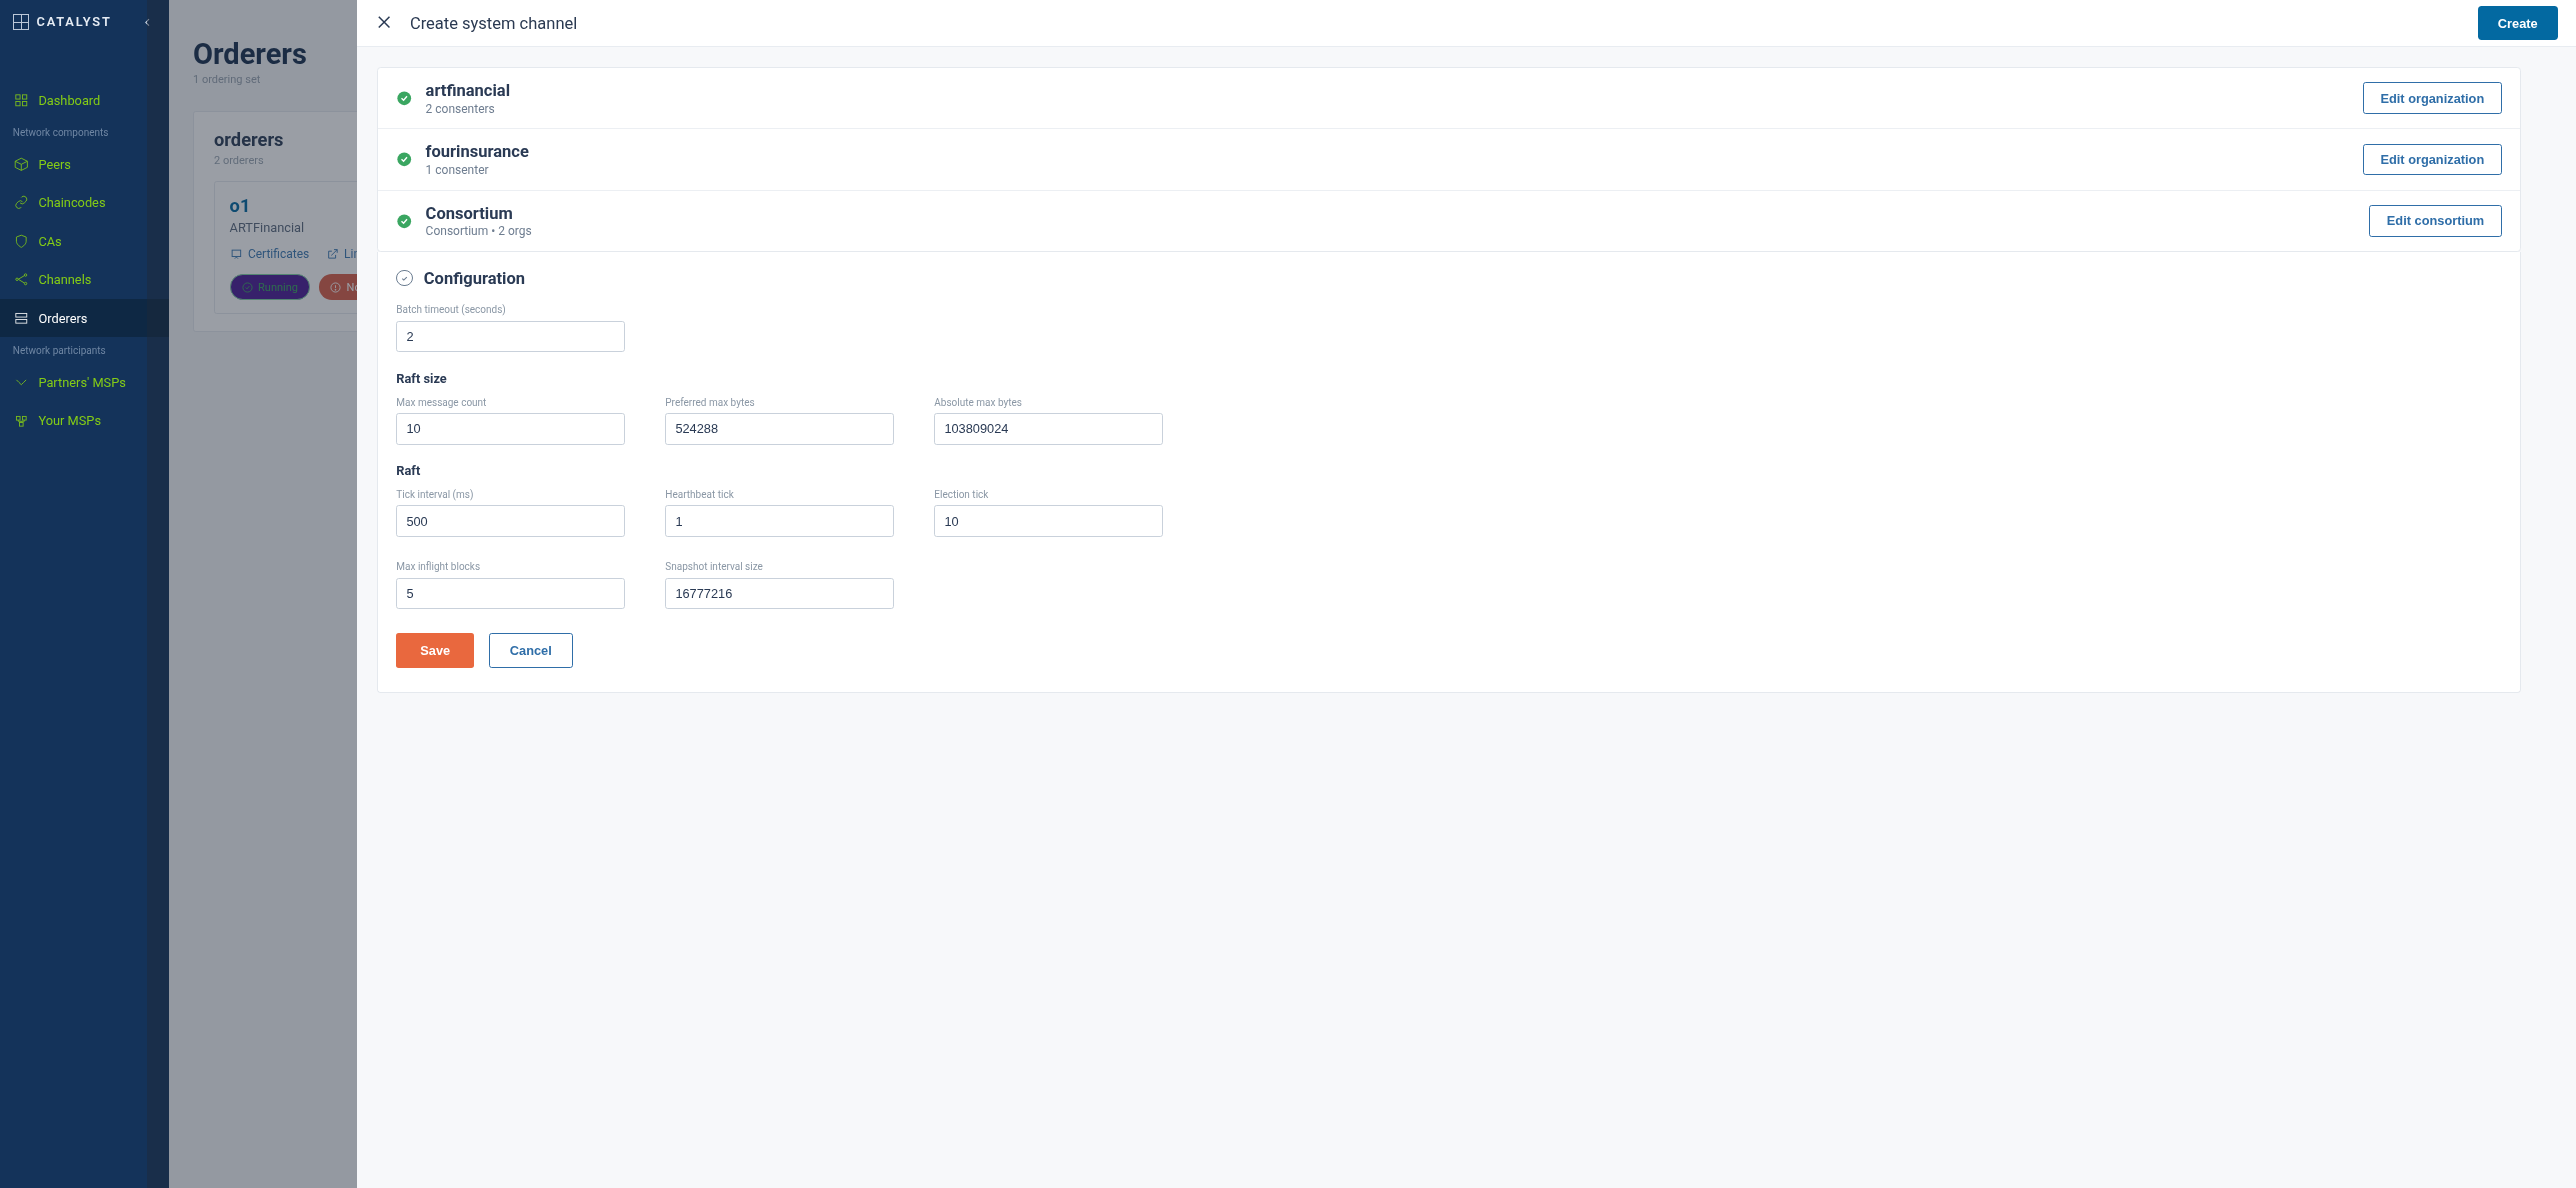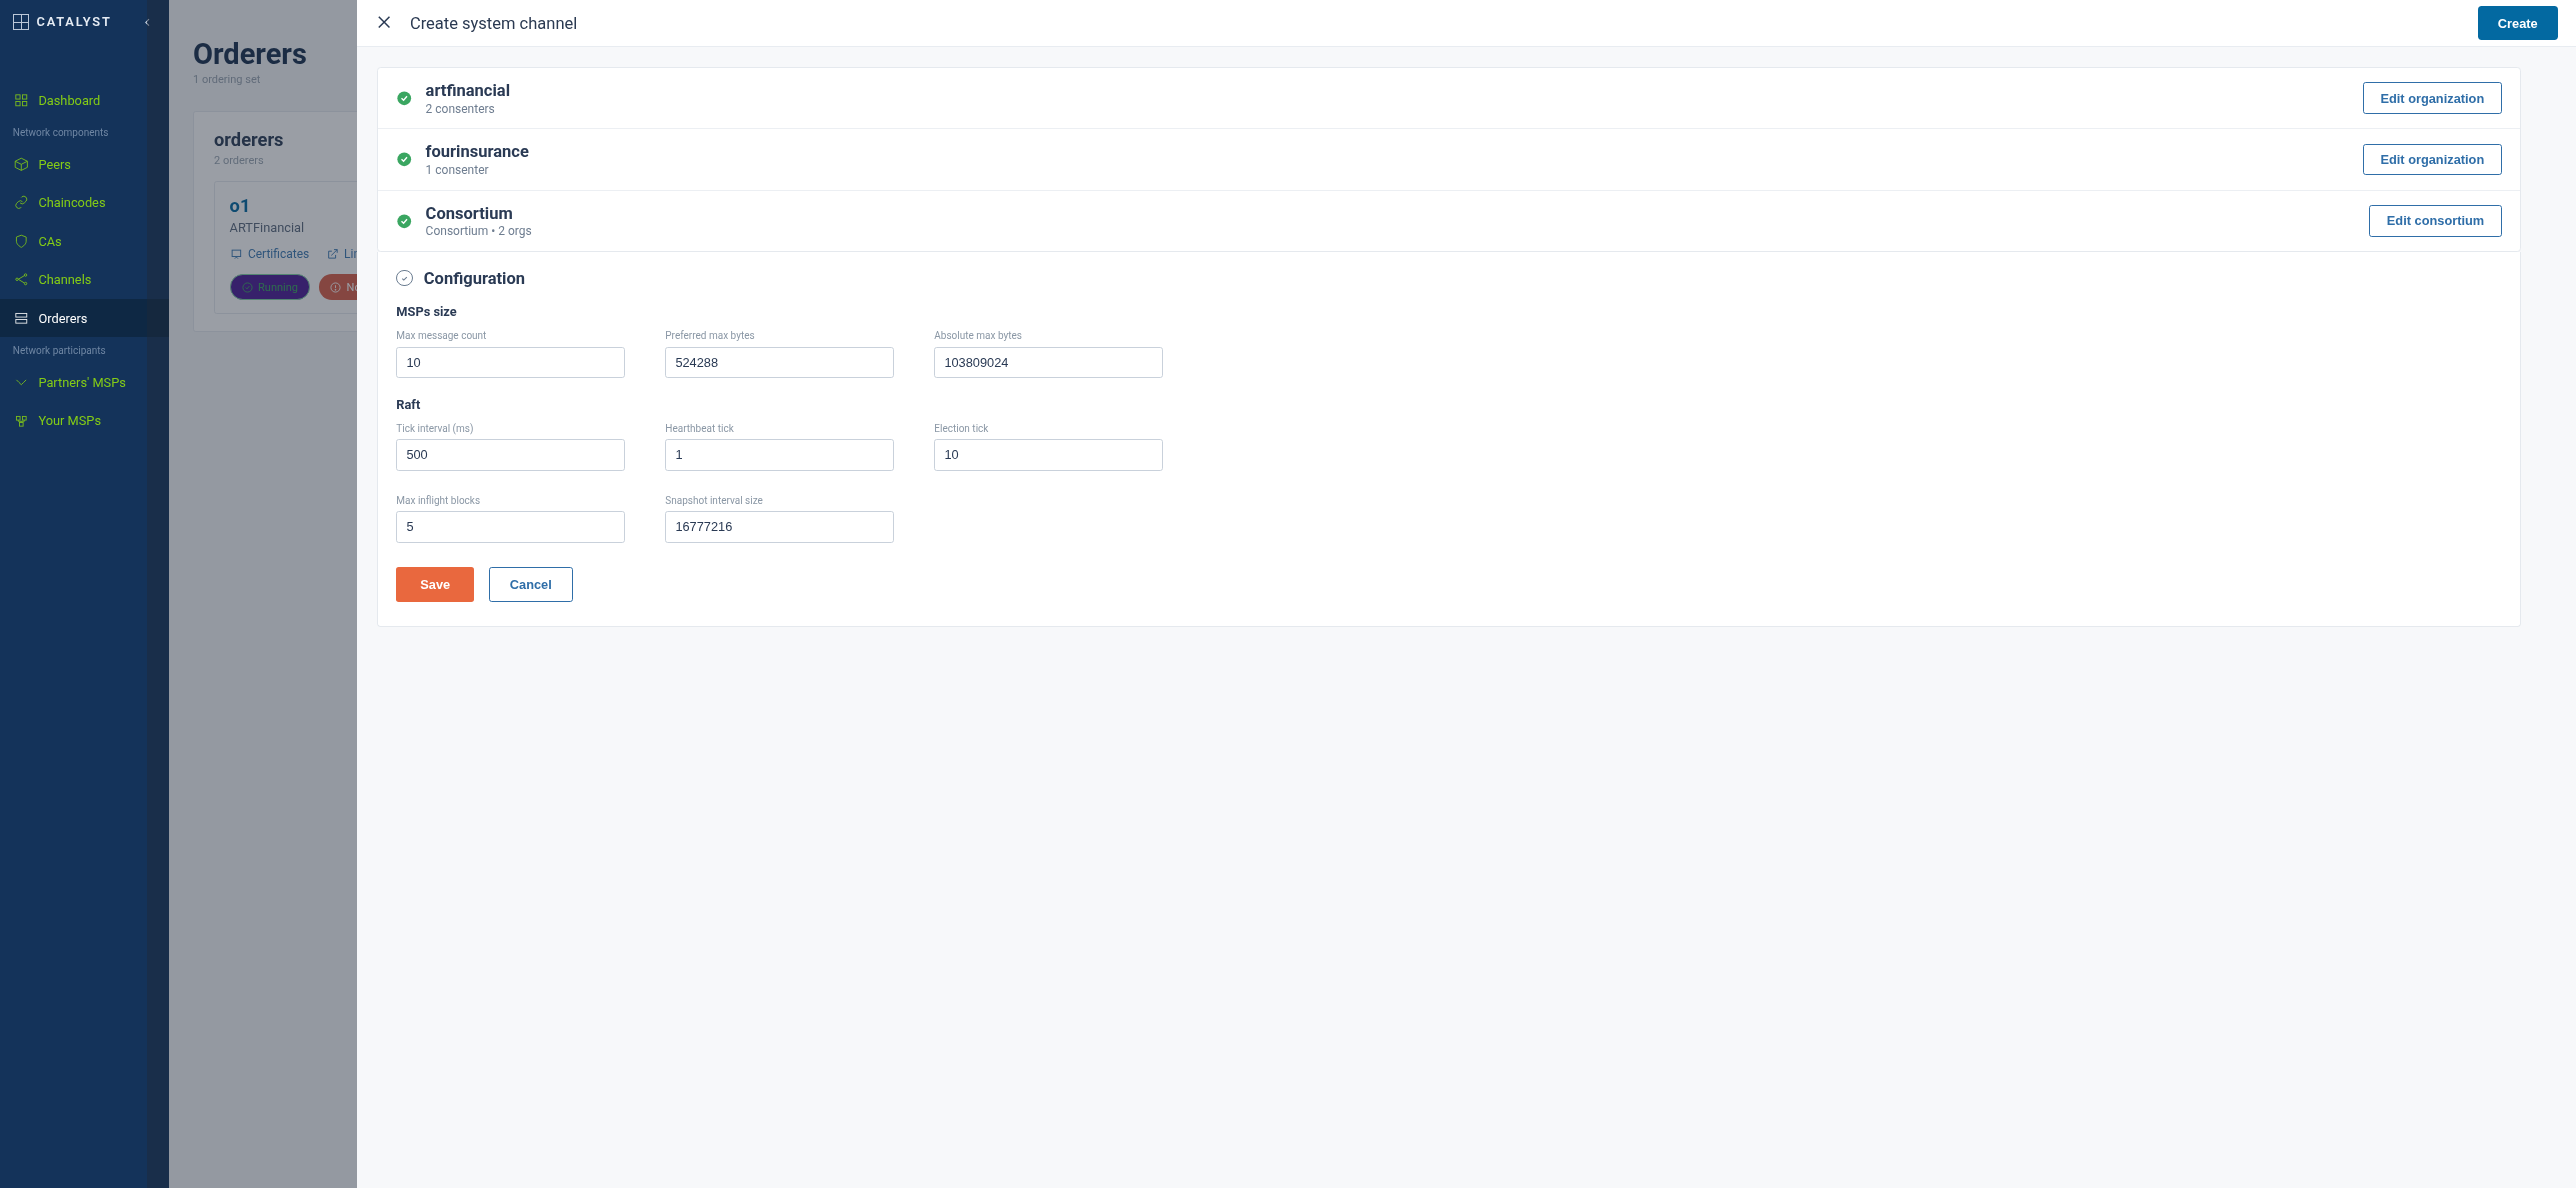--- a/index.html
+++ b/index.html
@@ -337,22 +337,26 @@
     <div class="config-block">
       <div class="config-head">
         <span class="ring">
           <svg width="9.1" height="9.1" viewBox="0 0 24 24" fill="none" stroke="#6b7d91" stroke-width="3">
               <polyline points="6 12 10 16 18 8"></polyline>
             </svg>
         </span>
         <span class="title">Configuration</span>
       </div>
 
-
-      <div class="sub-heading">MSPs size</div>
+      <div class="field-group">
+        <div class="field-label">Batch timeout (seconds)</div>
+        <input type="text" class="single" value="2" style="">
+      </div>
+
+      <div class="sub-heading">Raft size</div>
       <div class="grid3 field-group">
         <div class="field">
           <div class="field-label">Max message count</div>
           <input type="text" value="10" style="">
         </div>
         <div class="field">
           <div class="field-label">Preferred max bytes</div>
           <input type="text" value="524288" style="">
         </div>
         <div class="field">

